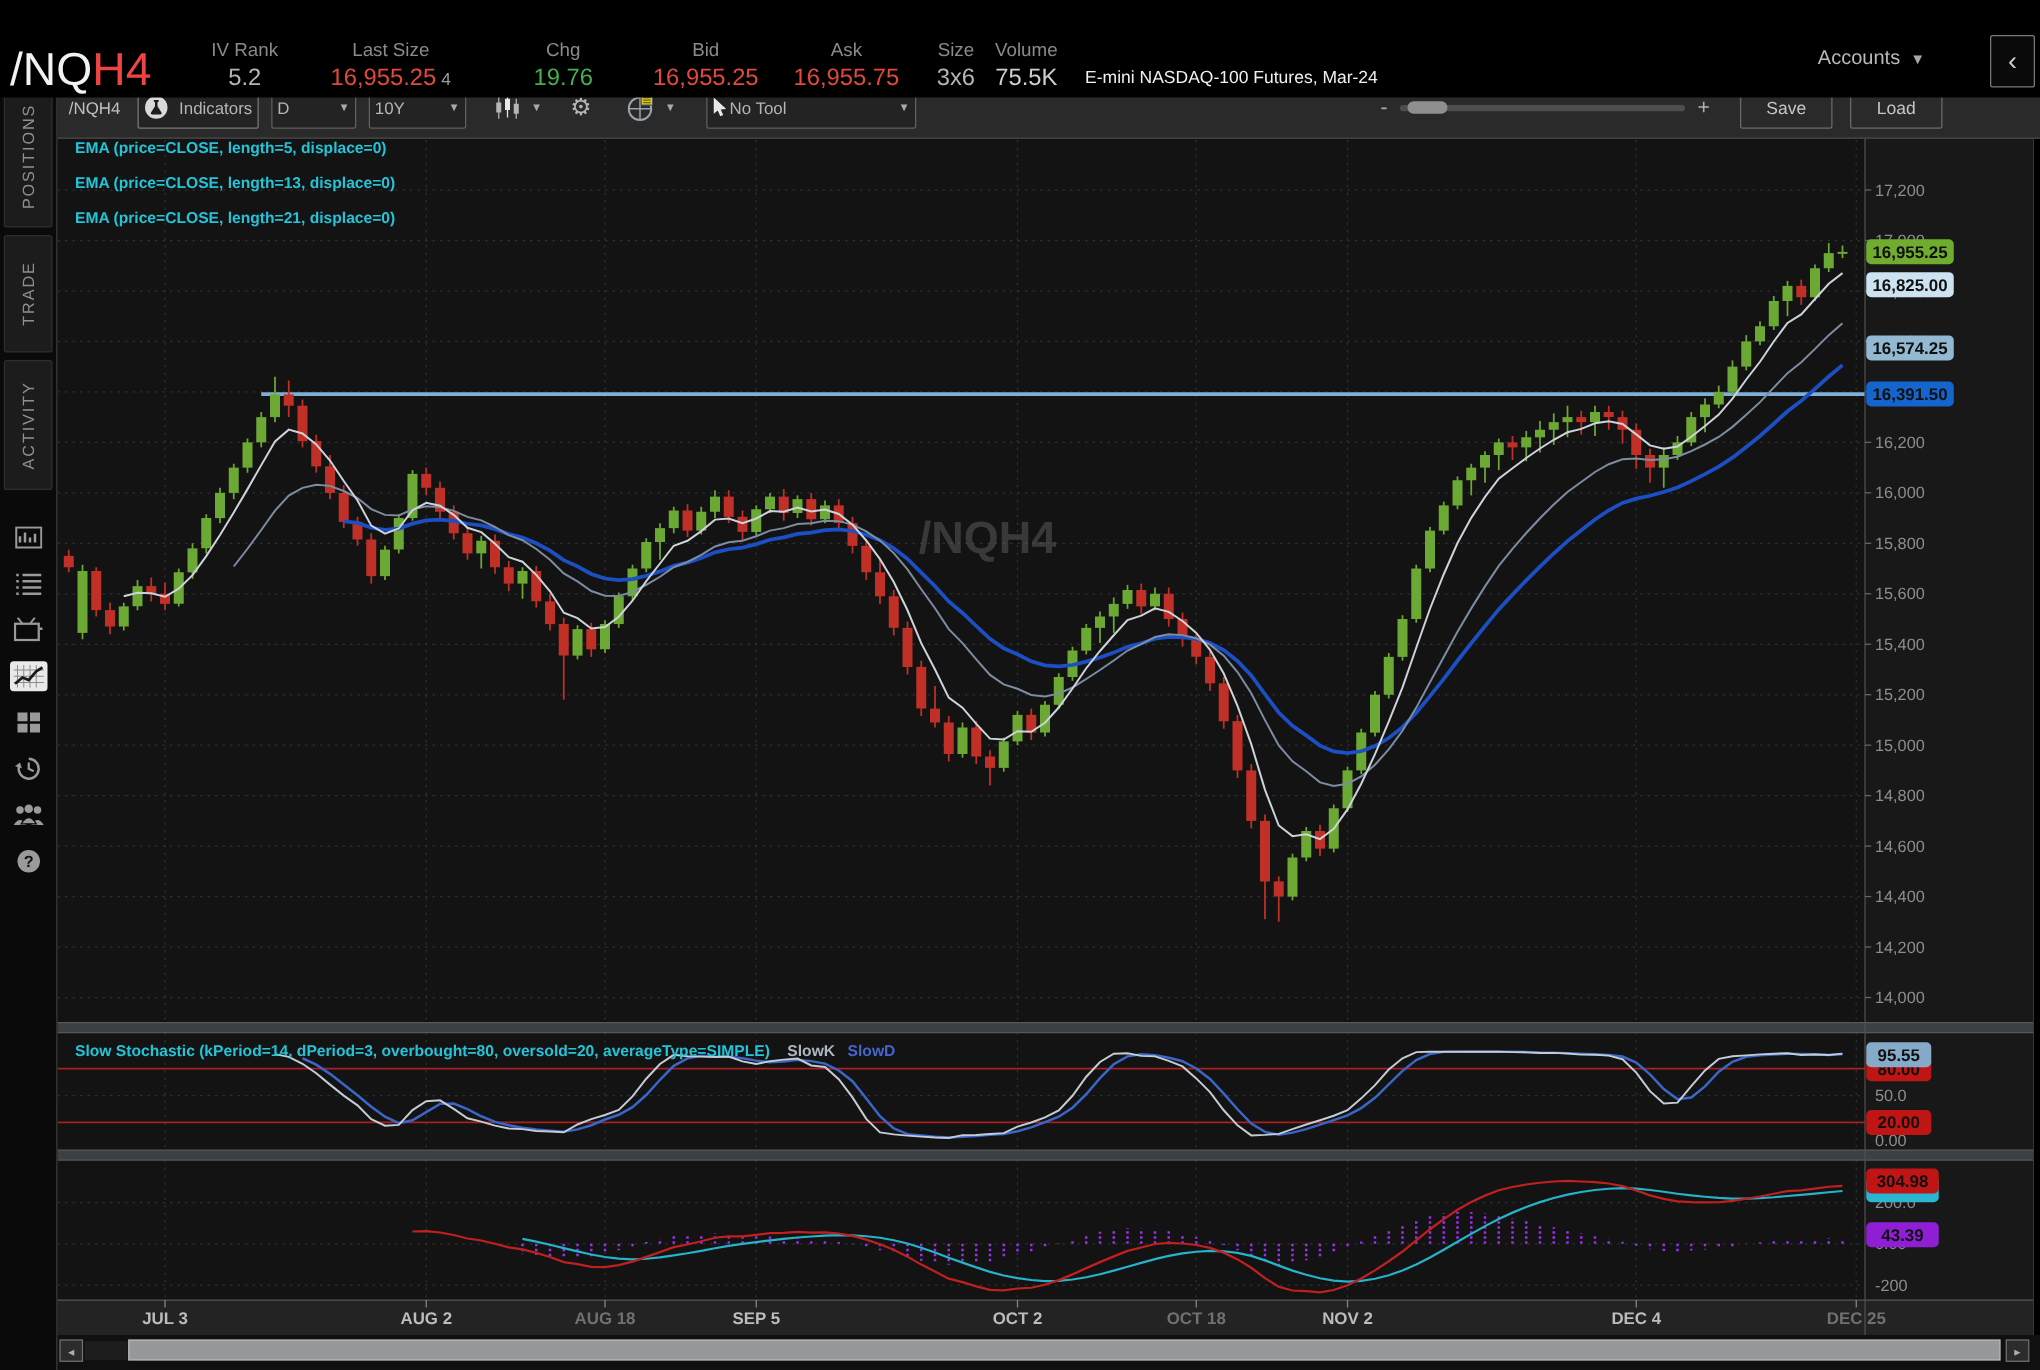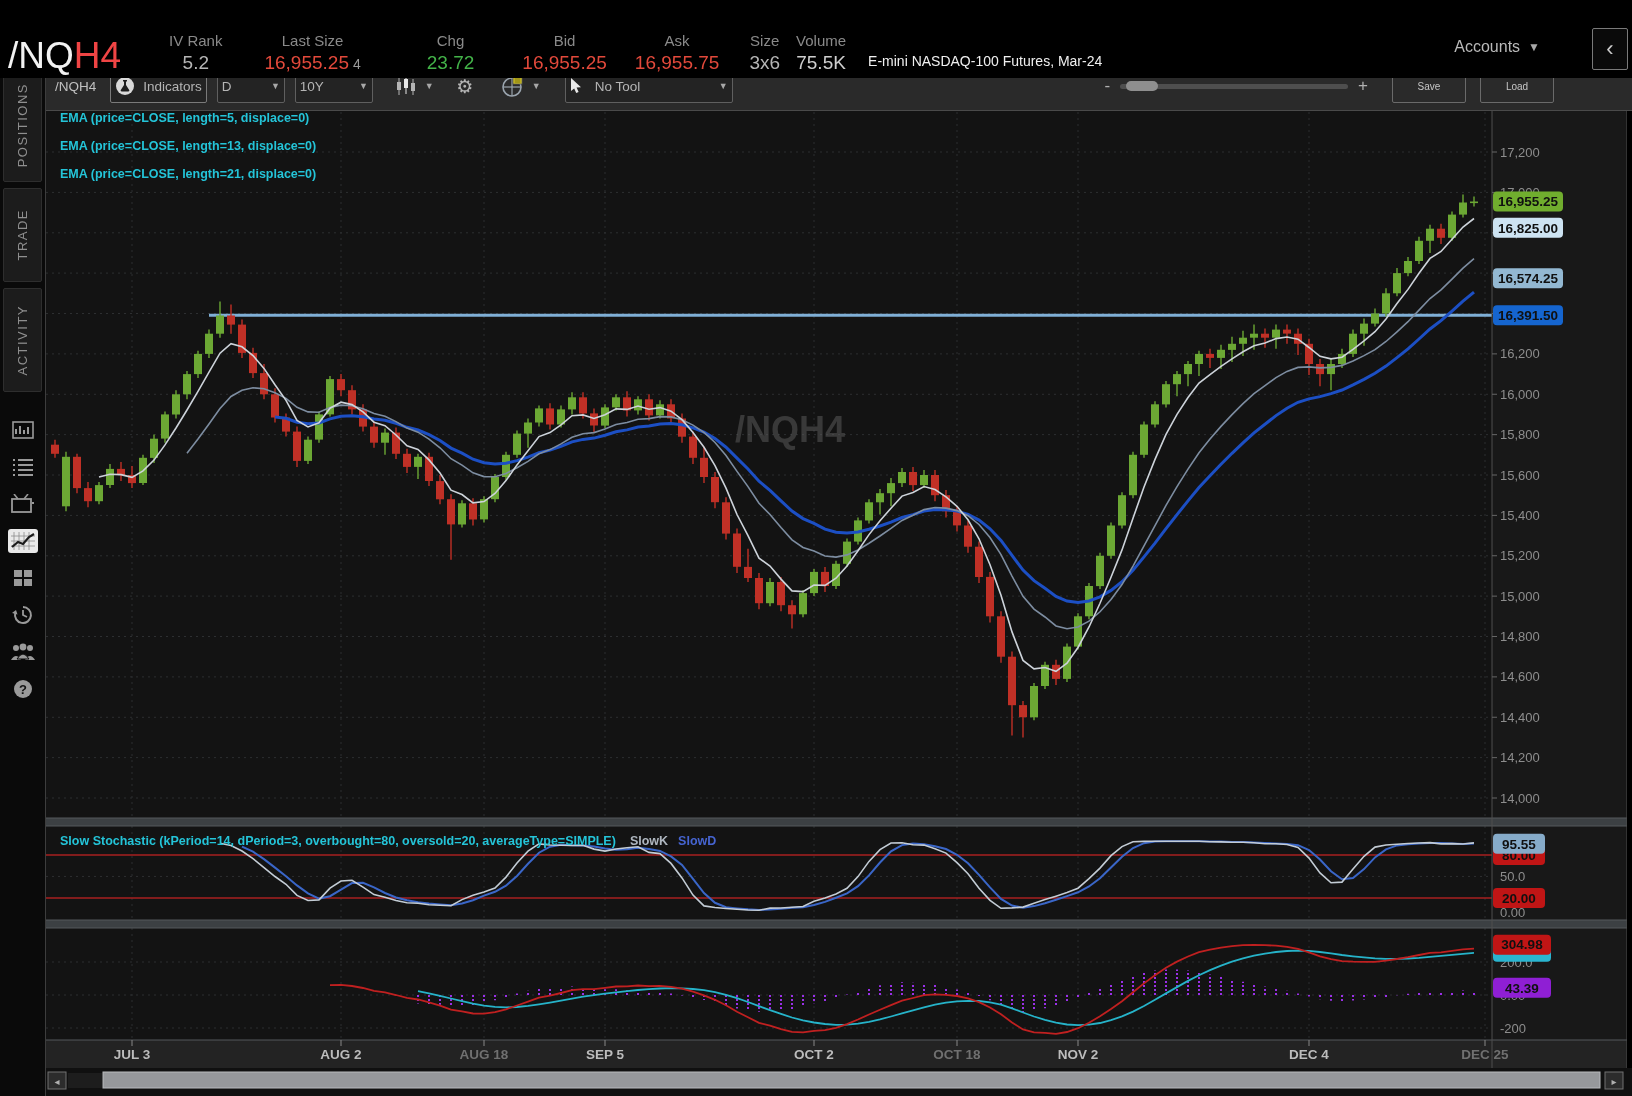--- a/index.html
+++ b/index.html
@@ -27,21 +27,21 @@
   .tb-btn{height:32px;background:#232323;border:1px solid #5f5f5f;border-radius:2px;color:#b5b5b5;font-size:13.5px;
      display:flex;align-items:center;padding:0 4px;margin-right:10px;gap:8px;white-space:nowrap;}
   .tb-dd{justify-content:space-between;}
   .icon-btn{width:26px;justify-content:center;padding:0 4px;border:none;background:transparent;}
   .gear{font-size:19px;color:#b5b5b5;}
   #right-tools{margin-left:auto;display:flex;align-items:center;margin-right:78px;}
   .zoom-sign{color:#b0b0b0;font-size:17px;margin:0 10px;}
   #zoom-track{position:relative;width:228px;height:5px;background:#4e4e4e;border-radius:3px;}
   #zoom-thumb{position:absolute;left:6px;top:-3px;width:32px;height:10px;background:#8f8f8f;border-radius:5px;}
   .sl-btn{width:72px;height:31px;border:1px solid #6a6a6a;background:#2a2a2a;border-radius:2px;color:#c6c6c6;
-     font-size:10px;display:flex;align-items:center;justify-content:center;margin-left:14px;}
+     font-size:14px;display:flex;align-items:center;justify-content:center;margin-left:14px;}
   
   #sidebar{position:absolute;left:0;top:62px;width:45px;height:1034px;background:#0a0a0a;z-index:4;border-right:1px solid #3d3d3d;}
   .side-tab{width:37px;margin:6px auto 0 auto;background:#1c1c1c;border:1px solid #2e2e2e;border-radius:2px;
      display:flex;align-items:center;justify-content:center;}
   .side-tab span{writing-mode:vertical-rl;transform:rotate(180deg);font-size:13px;letter-spacing:1.5px;color:#8f8f8f;
      padding:10px 0;}
   #side-icons{margin-top:26px;display:flex;flex-direction:column;align-items:center;gap:13px;}
   .sicon{width:30px;height:24px;display:flex;align-items:center;justify-content:center;}
   .sicon.active{background:#e9e9e9;border-radius:3px;}
   #red-notch{position:absolute;left:41px;top:382px;width:4px;height:12px;background:#c03026;}
@@ -581,21 +581,21 @@
     <div class="hfield" style="margin-left:48px;">
       <span class="hlabel">IV Rank</span>
       <span class="hvalue v-muted">5.2</span>
     </div>
     <div class="hfield" style="margin-left:42px;">
       <span class="hlabel">Last Size</span>
       <span class="hvalue v-red"><span>16,955.25</span><span class="hsuffix">4</span></span>
     </div>
     <div class="hfield" style="margin-left:66px;">
       <span class="hlabel">Chg</span>
-      <span class="hvalue v-green">23.72</span>
+      <span class="hvalue v-green">19.76</span>
     </div>
     <div class="hfield" style="margin-left:48px;">
       <span class="hlabel">Bid</span>
       <span class="hvalue v-red">16,955.25</span>
     </div>
     <div class="hfield" style="margin-left:28px;">
       <span class="hlabel">Ask</span>
       <span class="hvalue v-red">16,955.75</span>
     </div>
     <div class="hfield" style="margin-left:30px;">
@@ -653,21 +653,21 @@
         <line x1="10" y1="3" x2="10" y2="21" stroke="#9aa4ae" stroke-width="1.2"></line>
         <line x1="1" y1="12" x2="19" y2="12" stroke="#9aa4ae" stroke-width="1.2"></line>
         <rect x="11" y="1" width="9" height="8" fill="#d8c820" stroke="#555" stroke-width="0.8"></rect>
         <line x1="12.5" y1="3" x2="18.5" y2="3" stroke="#6a6410" stroke-width="1"></line>
         <line x1="12.5" y1="5" x2="18.5" y2="5" stroke="#6a6410" stroke-width="1"></line>
         <line x1="12.5" y1="7" x2="18.5" y2="7" stroke="#6a6410" stroke-width="1"></line>
       </svg>
       <span class="caret">▼</span>
     </div>
     <div class="tb-btn tb-dd" style="width:158px;margin-left:10px;">
-      <span style="display:flex;align-items:center;gap:12px;">
+      <span style="display:flex;align-items:center;gap:1px;">
         <svg width="13" height="16" viewBox="0 0 13 16">
           <path d="M1 0 L1 13 L4.2 10.4 L6.2 15 L8.6 14 L6.6 9.6 L11 9.2 Z" fill="#e8e8e8"></path>
         </svg>
         <span>No Tool</span>
       </span>
       <span class="caret">▼</span>
     </div>
     <div id="right-tools">
       <span class="zoom-sign">-</span>
       <div id="zoom-track">

